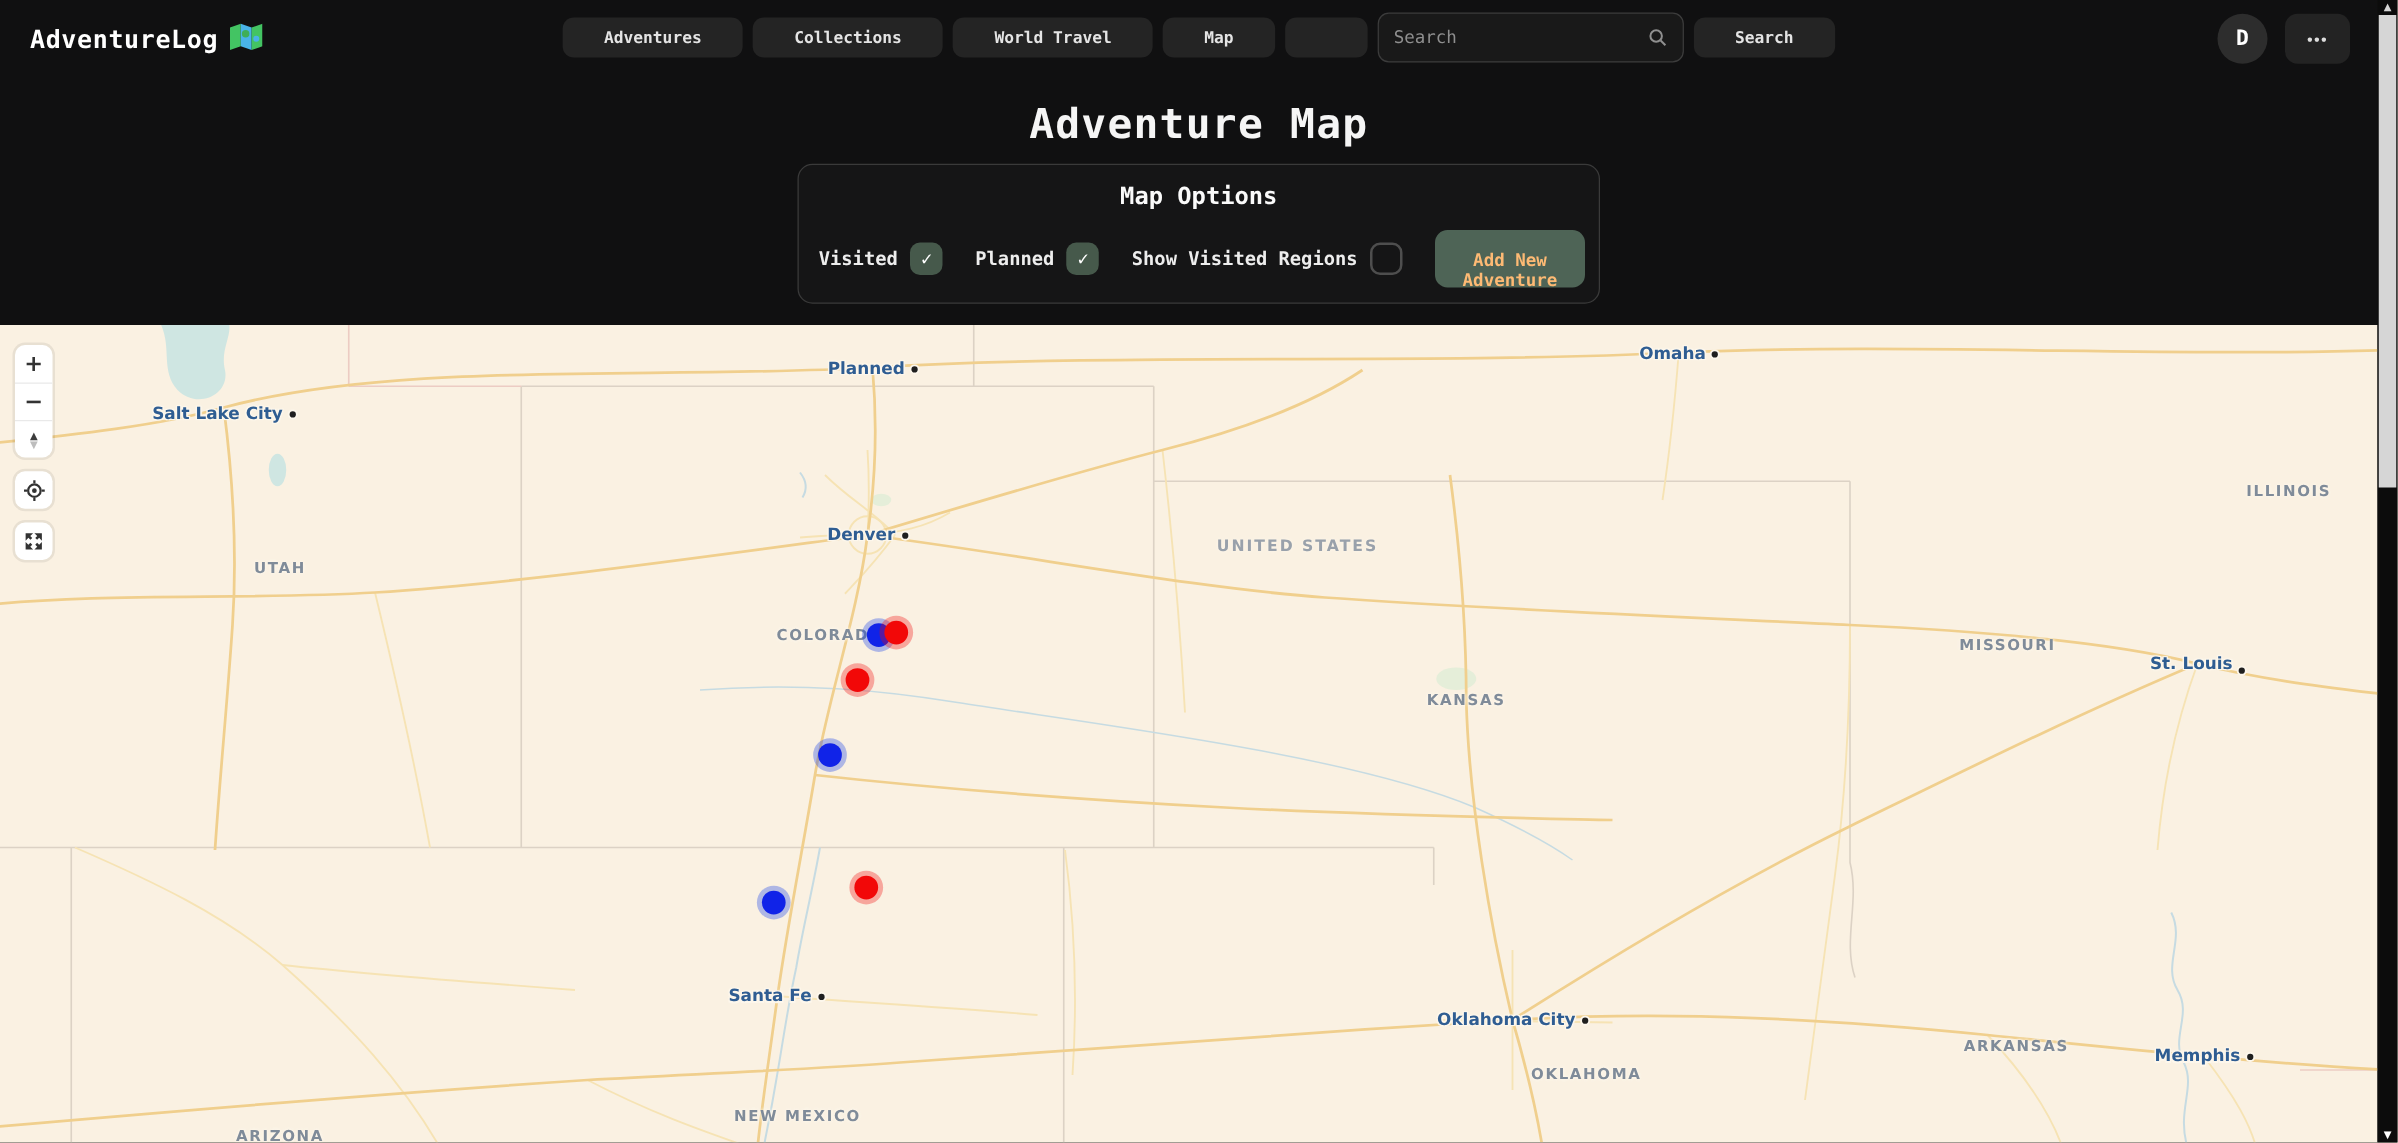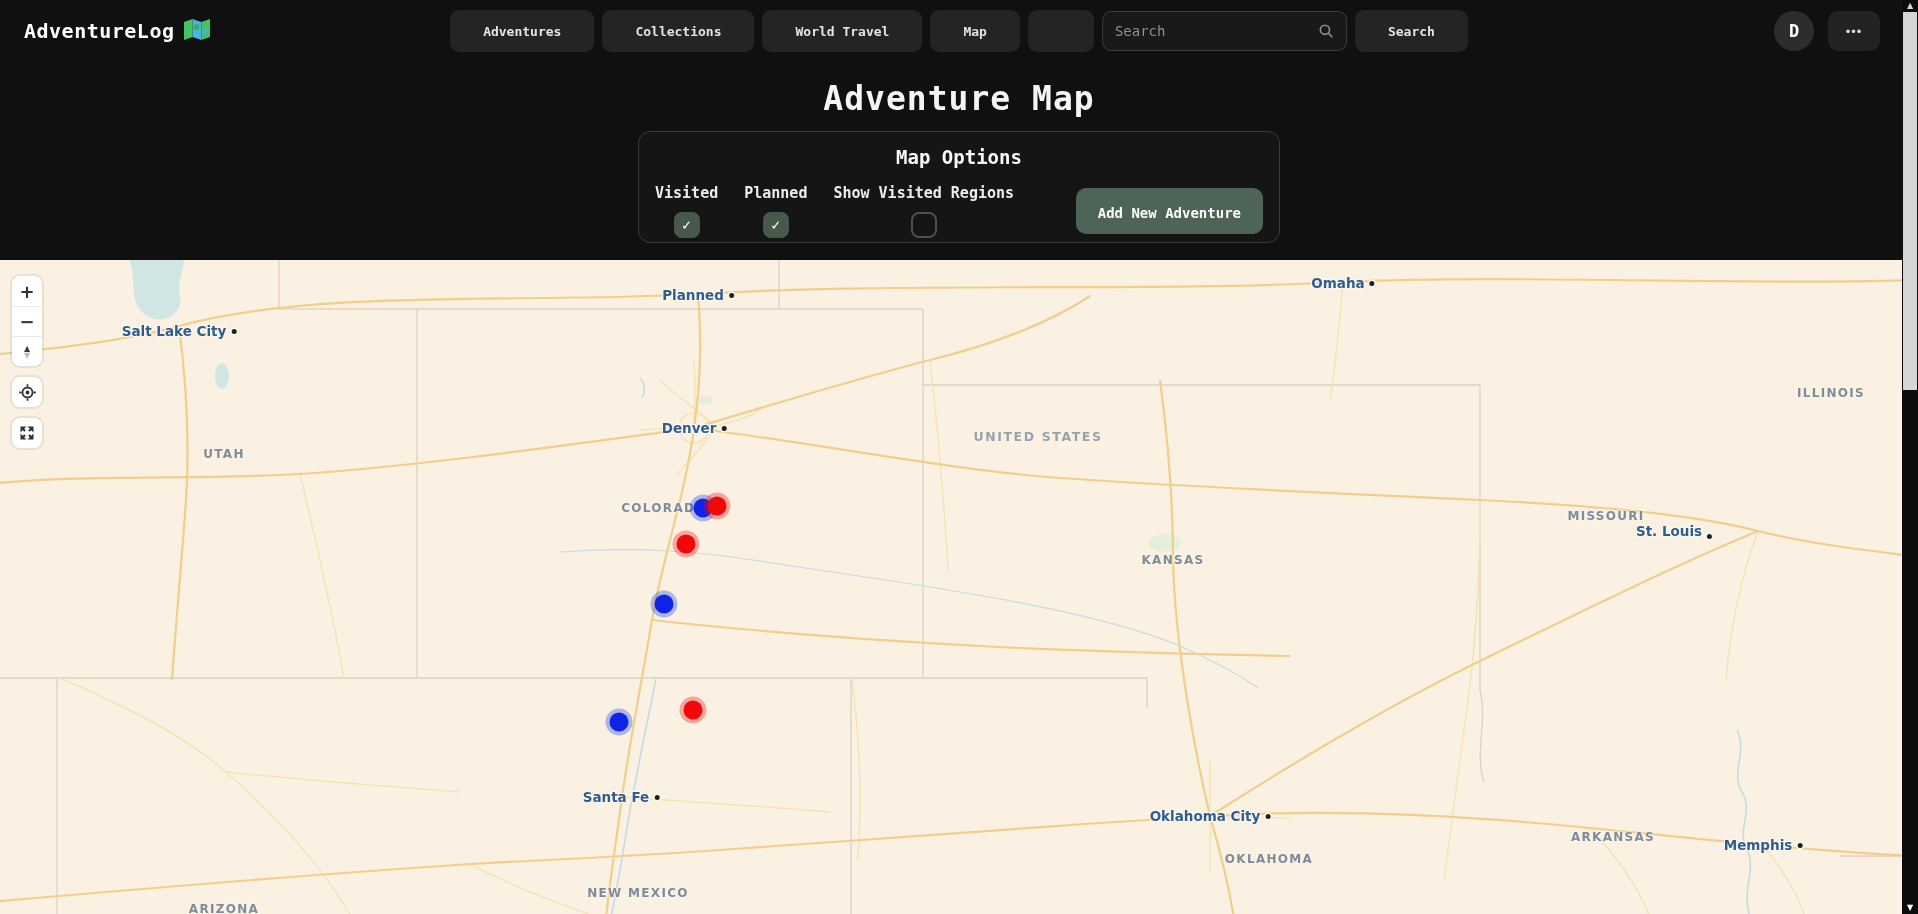--- a/index.html
+++ b/index.html
@@ -4,46 +4,46 @@
 <style>
   * { margin:0; padding:0; box-sizing:border-box; }
   html,body { width:1918px; height:914px; }
   body { background:#101011; font-family:"DejaVu Sans Mono", monospace; overflow:hidden; position:relative; }
 
   
   header { position:relative; height:62px; display:flex; align-items:center; padding:0 0 0 24px;justify-content:center; }
   .logo { display:flex; align-items:center; gap:9px; cursor:pointer; }
   .logo-text { color:#ffffff; font-size:20px; font-weight:bold; letter-spacing:0.5px; }
   .nav-center { position:absolute; left:50%; top:10px; transform:translateX(-50%); display:flex; gap:8px; align-items:center; }
-  .nav-btn { background:#242424; color:#e4e4e4; border:none; border-radius:9px; height:42px; padding:0 33px;
+  .nav-btn { background:#242424; color:#e4e4e4; border:none; border-radius:9px; height:32px; padding:0 33px;
              font-family:inherit; font-size:13px; font-weight:bold; cursor:pointer; white-space:nowrap; display:flex; align-items:center; }
   .icon-btn { width:44px; justify-content:center; }
   .search-box { width:245px; height:40px; border:1px solid #3c3c3c; border-radius:9px; background:#191919;
                 display:flex; align-items:center; padding:0 12px; gap:8px; }
   .search-box input { flex:1; background:transparent; border:none; outline:none; color:#cfcfcf;
                 font-family:inherit; font-size:14px; }
   .search-box input::placeholder { color:#8f8f8f; }
   .header-right { margin-left:auto; display:flex; align-items:center; gap:14px; padding-right:38px; }
   .avatar { width:40px; height:40px; border-radius:50%; background:#2d2d2d; color:#fff; font-size:17px; font-weight:bold;
             display:grid; place-items:center; cursor:pointer; }
   .more-btn { width:52px; height:40px; border-radius:10px; background:#232323; color:#ddd; border:none;
               font-size:13px; letter-spacing:1px; cursor:pointer; }
 
   
   .page-title { text-align:center; color:#f5f5f5; font-size:33px; font-weight:bold; margin-top:17px; letter-spacing:1px; }
   .options-panel { width:642px; margin:13px auto 0; height:112px; border:1px solid #3a3a3a; border-radius:12px;
                    background:#151516; padding:14px 16px 0; }
   .options-title { text-align:center; color:#fafafa; font-size:19px; font-weight:bold; margin-bottom:16px; }
   .options-row { display:flex; align-items:center; }
-  .toggle { display:flex; align-items:center; gap:10px; margin-right:26px; cursor:pointer;flex-direction:column; }
+  .toggle { display:flex; align-items:center; gap:10px; margin-right:26px; cursor:pointer; }
   .toggle-label { color:#ededed; font-size:15px; font-weight:bold; white-space:nowrap; }
   .checkbox { width:26px; height:26px; border-radius:8px; flex:0 0 auto; }
   .checkbox.checked { background:#46594b; color:#fff; display:grid; place-items:center; font-size:15px; font-weight:bold; }
   .checkbox.unchecked { border:2px solid #4e4e4e; background:transparent; }
-  .add-btn { margin-left:auto; background:#4e6456; color:#ffffff; border:none; border-radius:10px; height:46px;
+  .add-btn { margin-left:auto; background:#4e6456; color:#fdba74; border:none; border-radius:10px; height:46px;
              padding:17px 22px; font-family:inherit; font-size:14px; font-weight:bold; cursor:pointer; }
 
   
   .map { position:absolute; top:260px; left:0; width:1902px; height:654px; background:#faf1e2; overflow:hidden; cursor:grab; }
   .map-bg { position:absolute; inset:0; }
   .map-label, .marker { position:absolute; transform:translate(-50%,-50%); }
   .city { display:flex; align-items:center; gap:5px; font-family:"DejaVu Sans", sans-serif; font-weight:bold;
           font-size:13.5px; color:#2f5d92; white-space:nowrap;
           text-shadow:-1px -1px 0 #fdf7ec,1px -1px 0 #fdf7ec,-1px 1px 0 #fdf7ec,1px 1px 0 #fdf7ec,0 0 3px #fdf7ec; }
   .city .dot { width:5px; height:5px; border-radius:50%; background:#1f1f1f; box-shadow:0 0 0 1.5px #fdf7ec; }
@@ -218,21 +218,21 @@
         <span class="dot"></span>
       </div>
       <div class="map-label city" style="left: 1343px; top: 23px;">
         <span>Omaha</span>
         <span class="dot"></span>
       </div>
       <div class="map-label city" style="left: 694px; top: 168px;">
         <span>Denver</span>
         <span class="dot"></span>
       </div>
-      <div class="map-label city" style="left: 1674px; top: 271px; align-items: flex-end;">
+      <div class="map-label city" style="left: 1758px; top: 271px; align-items: flex-end;">
         <span>St. Louis</span>
         <span class="dot"></span>
       </div>
       <div class="map-label city" style="left: 621px; top: 537px;">
         <span>Santa Fe</span>
         <span class="dot"></span>
       </div>
       <div class="map-label city" style="left: 1210px; top: 556px;">
         <span>Oklahoma City</span>
         <span class="dot"></span>

